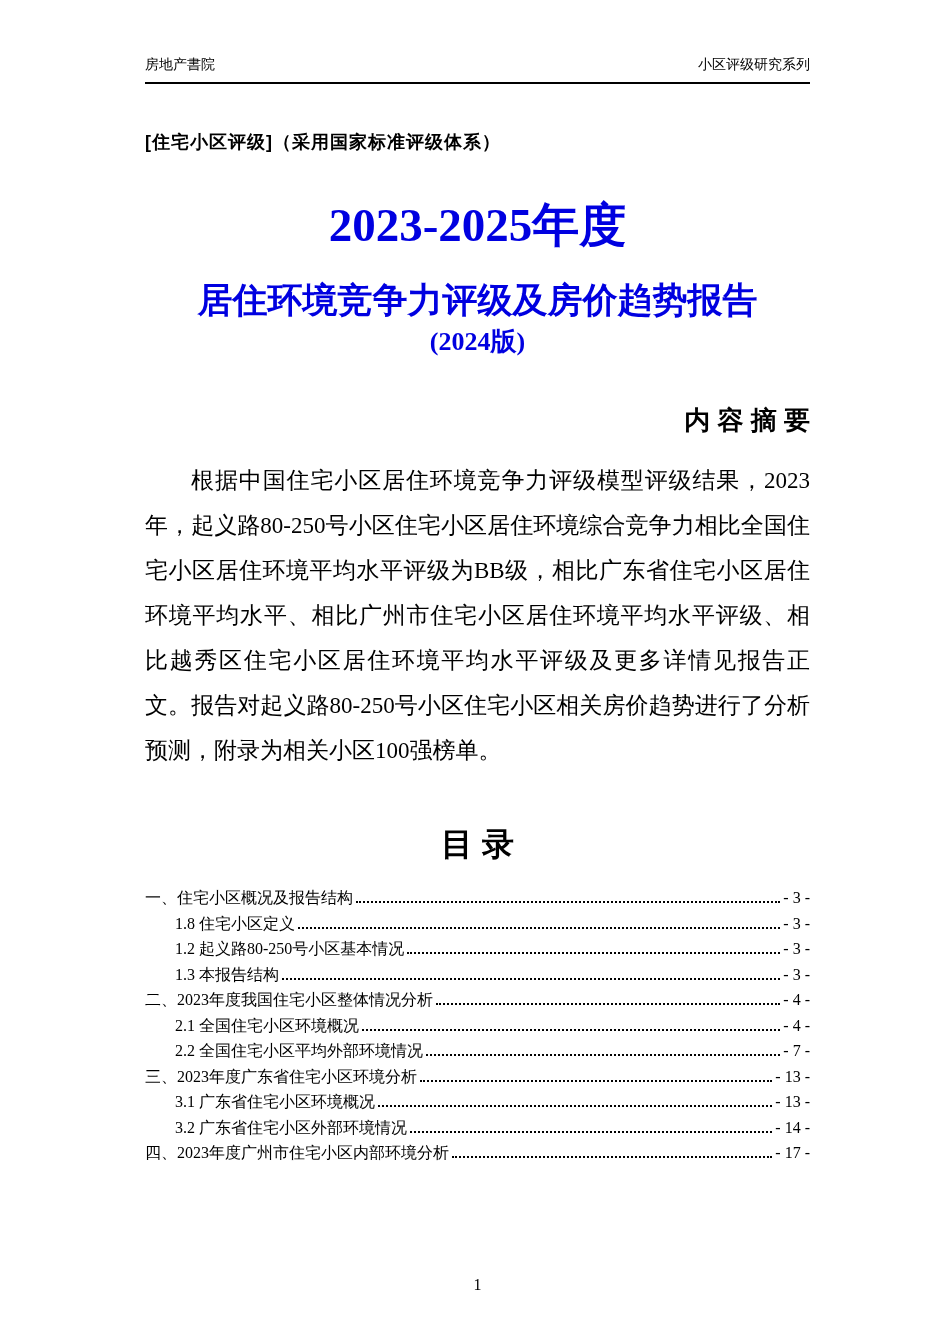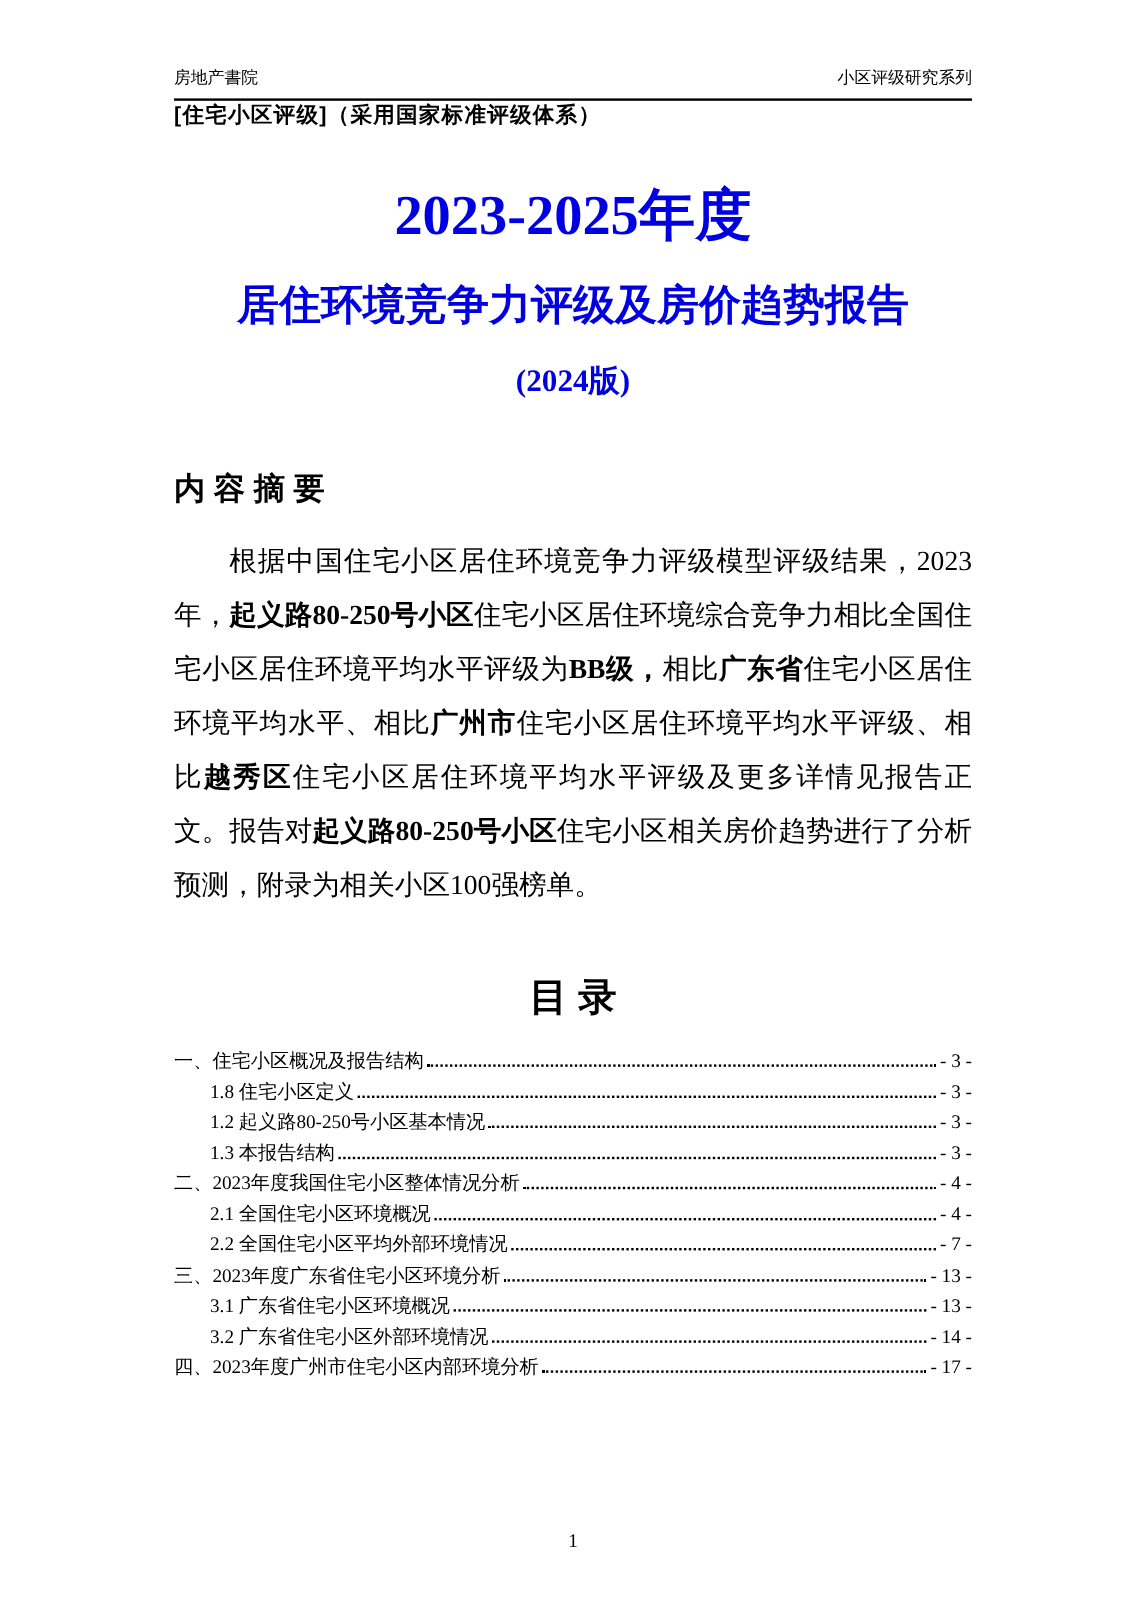--- a/index.html
+++ b/index.html
@@ -13,38 +13,38 @@
   .page {
     width: 100%; height: 100%;
     padding: 56px 140px 0 145px;
     display: flex; flex-direction: column;
   }
   .hdr {
     display: flex; justify-content: space-between; align-items: flex-end;
     font-size: 14px; padding-bottom: 8px; border-bottom: 2px solid #000;
   }
   .tag {
-    font-size: 18px; font-weight: 700;
+    margin-top: 46px; font-size: 18px; font-weight: 700;
     font-family: "Liberation Sans", "DejaVu Sans", sans-serif;
     letter-spacing: 1px;
   }
   .title { text-align: center; color: var(--accent); font-weight: 700; }
   .t1 { margin-top: 40px; font-size: 47px; }
   .t2 { margin-top: 20px; font-size: 35px; }
   .t3 { margin-top: 20px; font-size: 35px; }
-  .t4 { margin-top: 22px; font-size: 26px; }
+  .t4 { font-size: 26px; }
   .abstract-h {
-    margin-top: 55px; text-align: left; font-size: 26px; font-weight: 700;
+    margin-top: 44px; text-align: right; font-size: 26px; font-weight: 700;
     font-family: "Liberation Sans", "DejaVu Sans", sans-serif;
   }
   .abstract {
     margin-top: 20px; font-size: 23px; line-height: 45px;
     text-align: justify; text-indent: 2em;
   }
-  .abstract b { font-weight: 700; }
+  .abstract b { font-weight: 400; }
   .toc-h {
     margin-top: 50px; text-align: center; font-size: 32px; font-weight: 700;
     font-family: "Liberation Sans", "DejaVu Sans", sans-serif;
   }
   .toc { margin-top: 18px; font-weight: 400; font-size: 16px; }
   .toc-row { display: flex; align-items: baseline; line-height: 25.5px; }
   .toc-row.lvl2 { padding-left: 30px; }
   .toc-label { white-space: nowrap; }
   .toc-leader {
     flex: 1; border-bottom: 2px dotted #000;

